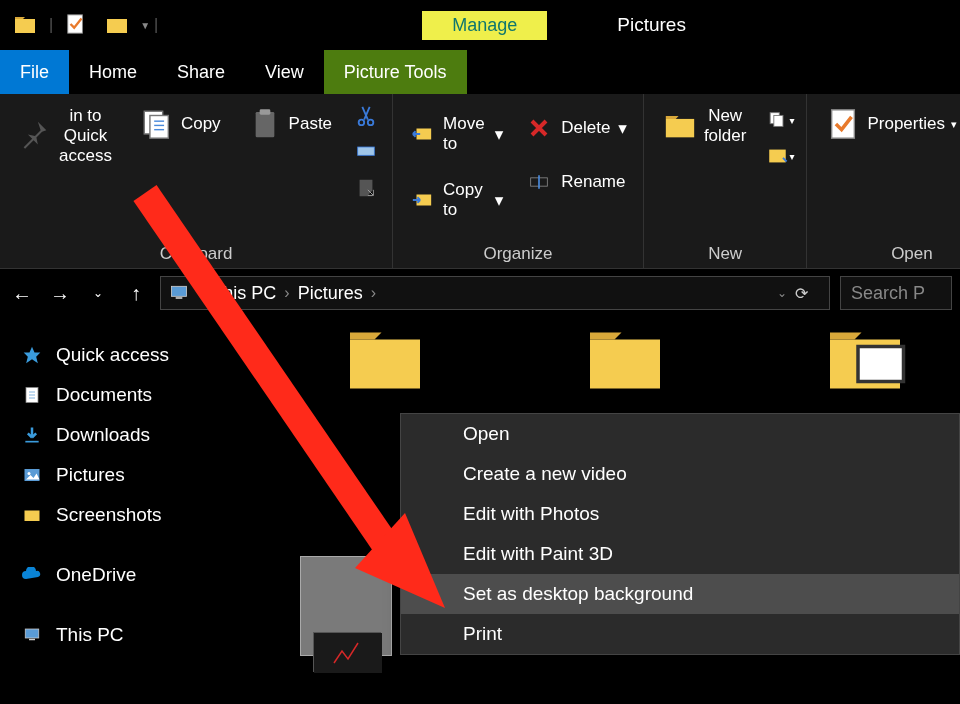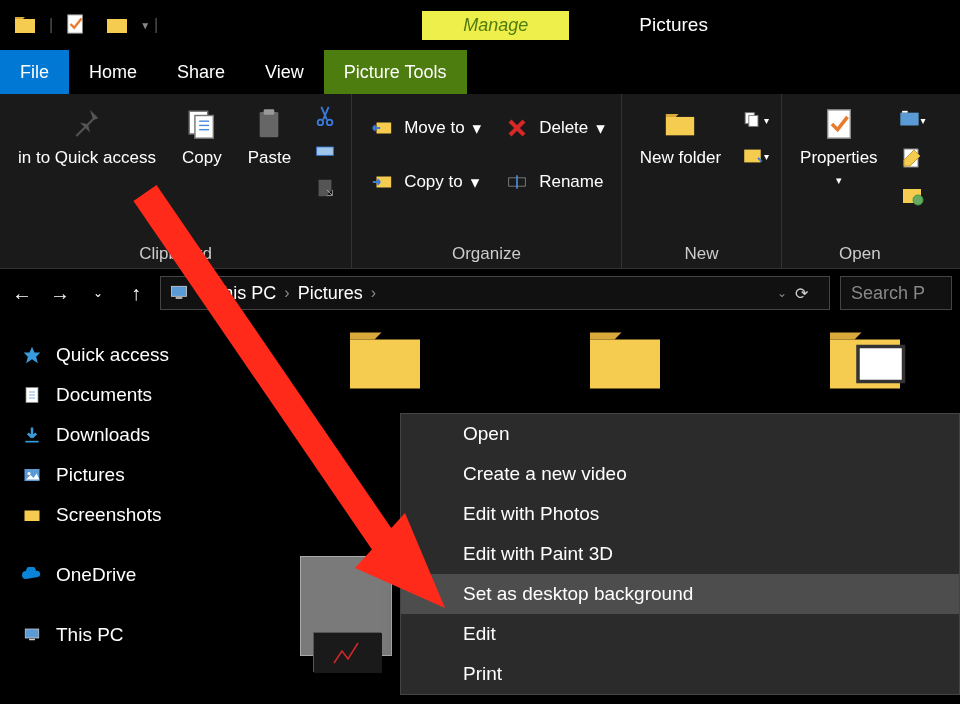--- a/index.html
+++ b/index.html
@@ -1,37 +1,37 @@
 <!DOCTYPE html>
 <html><head>
   <meta charset="utf-8">
   <style>
     * { margin: 0; padding: 0; box-sizing: border-box; }
     body { width: 960px; height: 704px; background: #000; font-family: "Segoe UI", sans-serif; color: #fff; overflow: hidden; position: relative; }
     
     
     .title-bar { height: 50px; background: #000; display: flex; align-items: center; padding: 0 5px; }
     .title-icon { width: 24px; height: 24px; margin: 0 8px; }
-    .tab-chip { background: #efef4b; color: #4d7c0f; padding: 4px 41px; font-size: 18px; margin-left: 260px; font-style: italic; }
+    .tab-chip { background: #efef4b; color: #0f766e; padding: 4px 30px; font-size: 18px; margin-left: 260px; }
     .title-text { color: #fff; font-size: 19px; margin-left: 70px; }
     .qat-divider { color: #555; margin: 0 4px; }
     .dropdown-caret { font-size: 10px; color: #888; margin-left: 3px; }
     
     
     .menu-bar { height: 44px; background: #000; display: flex; align-items: stretch; }
     .menu-item { padding: 0 20px; font-size: 18px; color: #fff; display: flex; align-items: center; }
     .menu-item.active { background: #0078d4; }
     .menu-item.context { background: #4d7c0f; color: #fff; }
     
     
     .ribbon { height: 175px; background: #1a1a1a; display: flex; border-bottom: 1px solid #333; }
     .ribbon-group { display: flex; flex-direction: column; align-items: center; justify-content: space-between; padding: 8px 12px 4px; border-right: 1px solid #333; }
     .ribbon-group-content { display: flex; gap: 14px; flex: 1; align-items: flex-start; }
     .ribbon-group-label { font-size: 17px; color: #ccc; padding-top: 4px; }
-    .ribbon-btn-large { display: flex; flex-direction: column; align-items: center; gap: 6px; padding: 4px 6px; font-size: 17px; color: #fff; text-align: center; }
+    .ribbon-btn-large { display: flex; align-items: center; gap: 6px; padding: 4px 6px; font-size: 17px; color: #fff; text-align: center; }
     .ribbon-btn-large .icon-box { width: 36px; height: 36px; display: flex; align-items: center; justify-content: center; }
     .ribbon-small-col { display: flex; flex-direction: column; gap: 8px; justify-content: center; }
     .ribbon-small-btn { display: flex; align-items: center; gap: 8px; font-size: 17px; color: #fff; padding: 2px 4px; }
     .small-icon { width: 28px; height: 28px; display: flex; align-items: center; justify-content: center; }
     
     
     .address-bar { height: 48px; background: #000; display: flex; align-items: center; gap: 10px; padding: 0 8px; }
     .nav-arrow { width: 28px; height: 28px; display: flex; align-items: center; justify-content: center; color: #fff; font-size: 20px; }
     .breadcrumb-box { flex: 1; display: flex; align-items: center; border: 1px solid #444; background: #111; height: 34px; padding: 0 6px; gap: 8px; }
     .crumb { font-size: 18px; color: #fff; }
@@ -400,20 +400,19 @@
       </svg>
   </div>
 </div>
 
 <div class="context-menu">
   <div class="context-item">Open</div>
   <div class="context-item">Create a new video</div>
   <div class="context-item">Edit with Photos</div>
   <div class="context-item">Edit with Paint 3D</div>
   <div class="context-item highlighted">Set as desktop background</div>
-  <div class="context-item">Edit</div>
   <div class="context-item">Print</div>
 </div>
 
 <svg class="arrow-overlay" width="370" height="450" viewBox="0 0 370 450">
   <path d="M 50 20 L 310 400" stroke="#ff2a1a" stroke-width="28"></path>
   <polygon points="350,435 260,395 310,340" fill="#ff2a1a"></polygon>
 </svg>
 
 </body></html>

